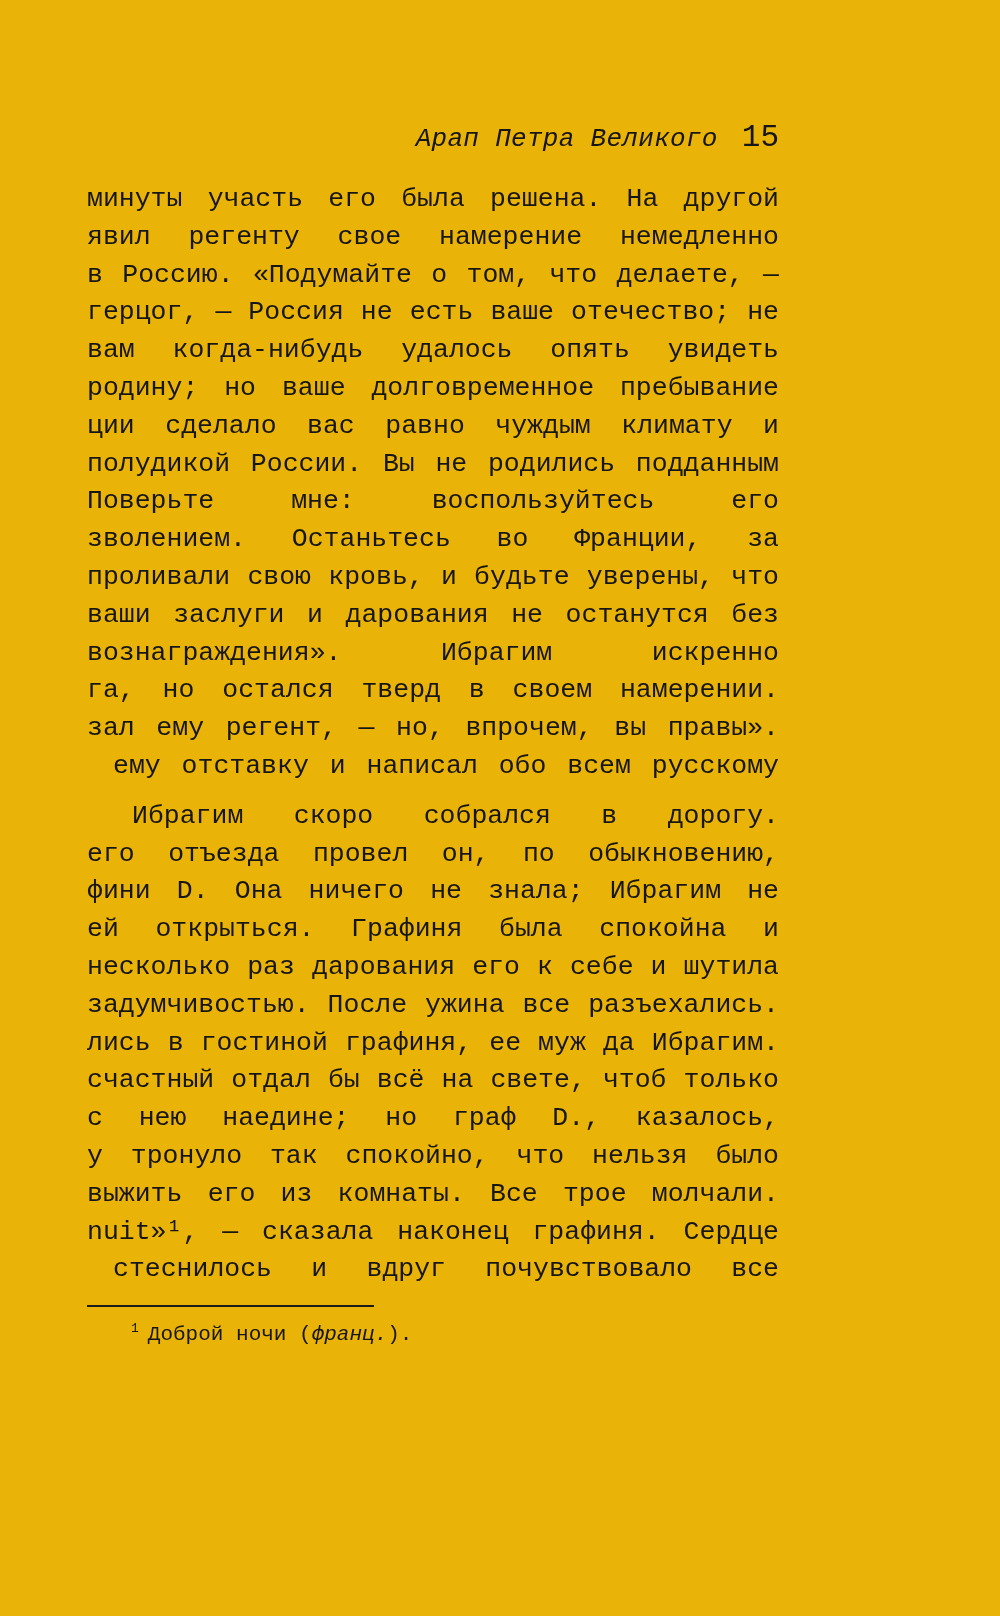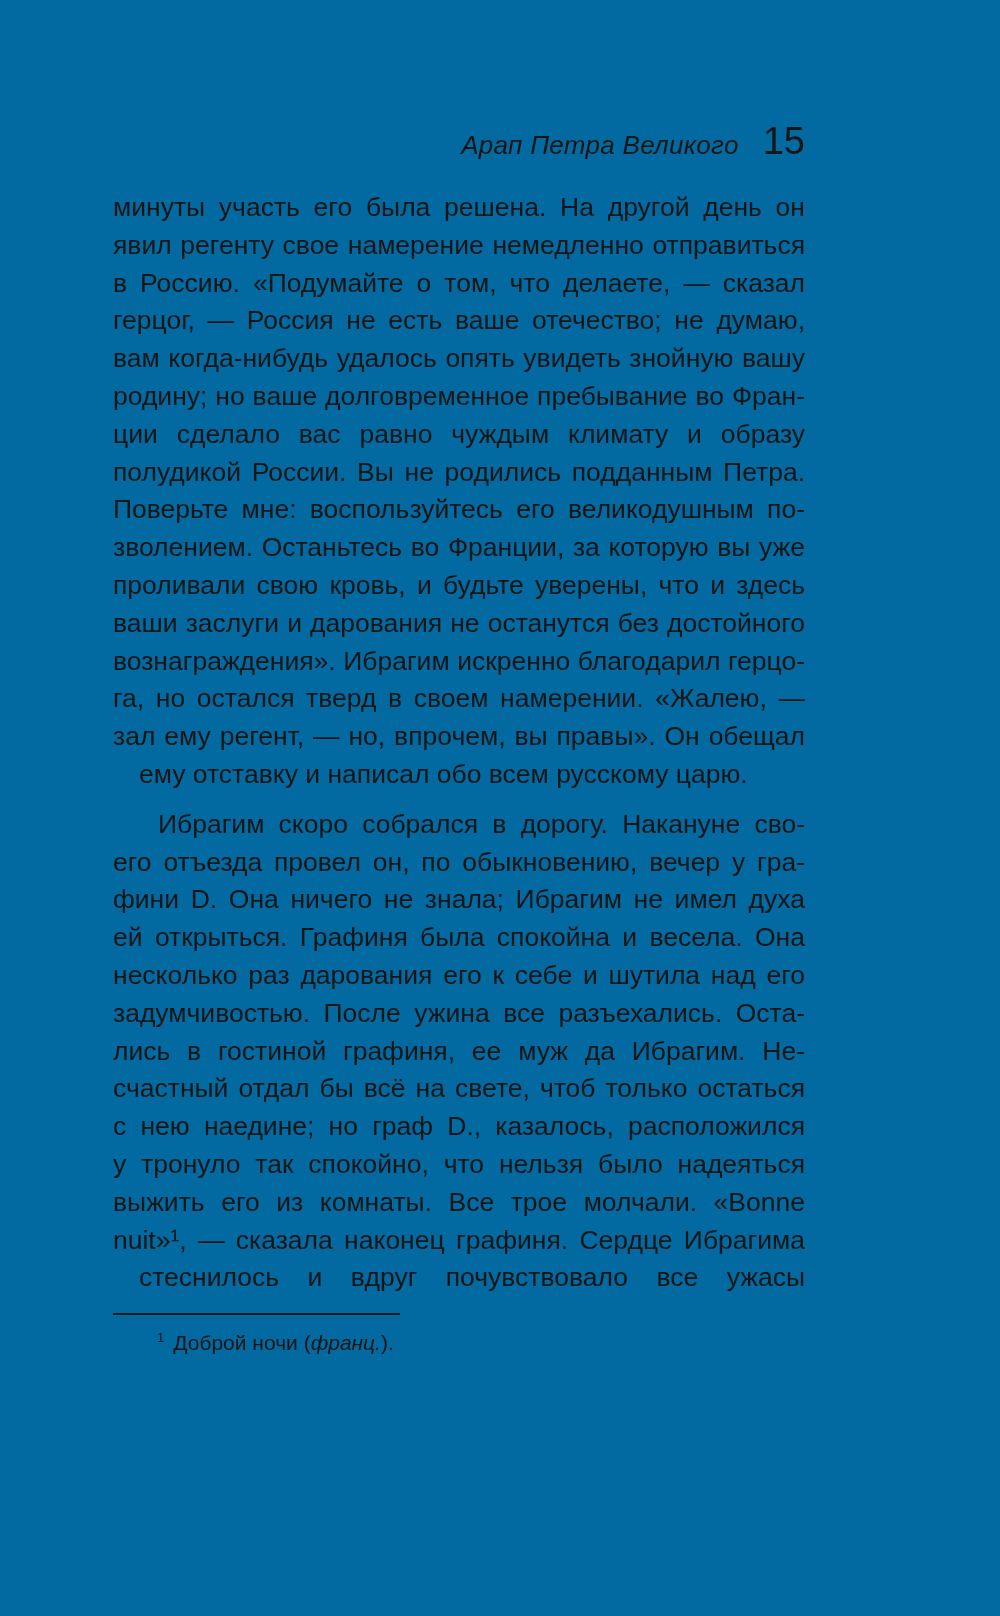--- a/index.html
+++ b/index.html
@@ -4,42 +4,42 @@
 <style>
   html, body {
     margin: 0;
     padding: 0;
     background: #ffffff;
   }
   .page {
     position: relative;
     width: 1000px;
     height: 1616px;
-    background: #0369a1;
+    background: #eab308;
     color: #161616;
-    font-family: Liberation Sans, sans-serif;
+    font-family: Liberation Mono, monospace;
     box-sizing: border-box;
-    padding: 120px 195px 0 113px;
+    padding: 120px 195px 0 87px;
     overflow: hidden;
   }
   .running-head {
     display: flex;
     justify-content: flex-end;
     align-items: baseline;
     gap: 24px;
     margin-bottom: 26px;
     width: 692px;
   }
   .running-head .title {
     font-style: italic;
     font-size: 26px;
     letter-spacing: 0.3px;
   }
   .running-head .pagenum {
-    font-size: 38px;
+    font-size: 31px;
   }
   .body-text {
     width: 692px;
   }
   .line {
     font-size: 26.5px;
     line-height: 37.8px;
     text-align: justify;
     text-align-last: justify;
     white-space: normal;

